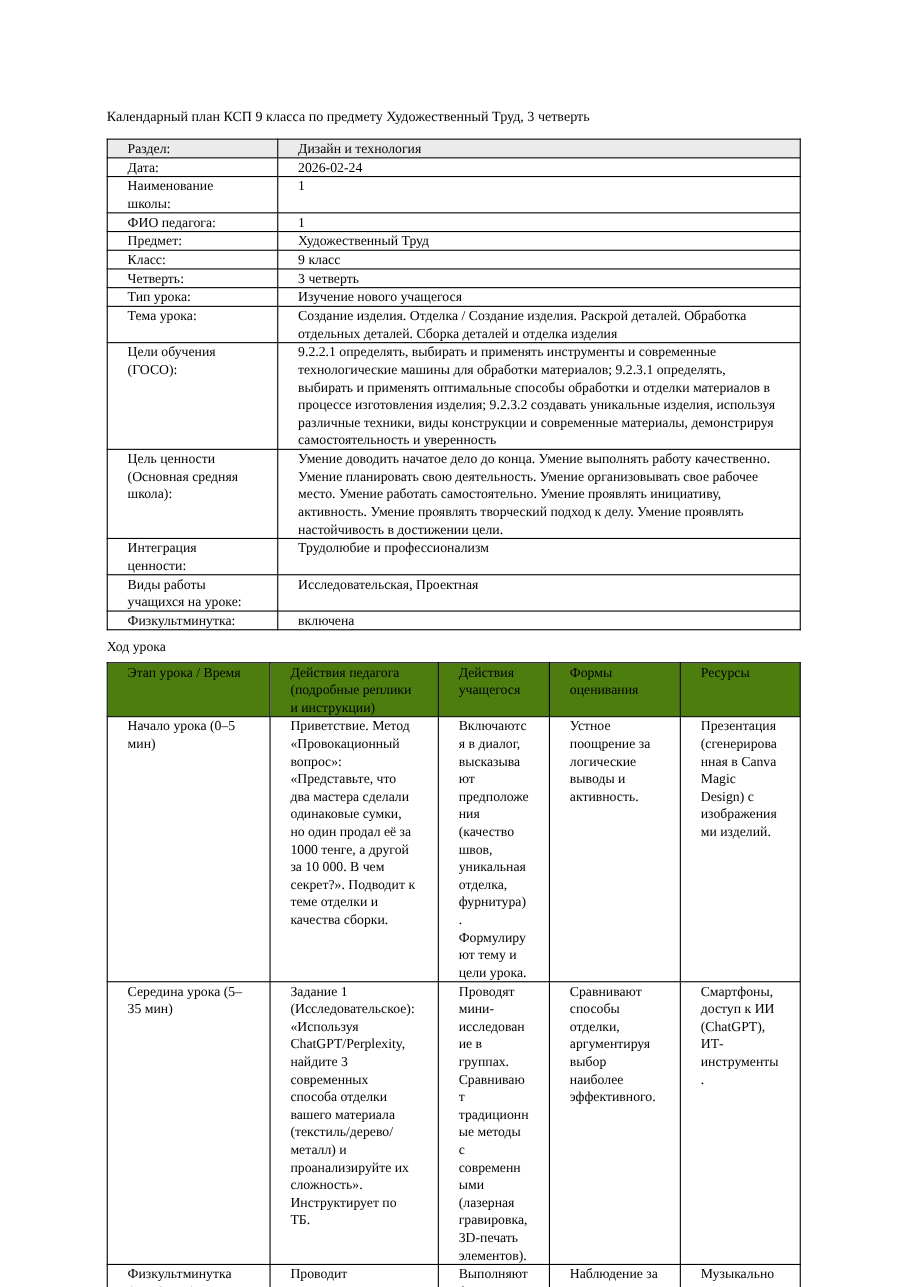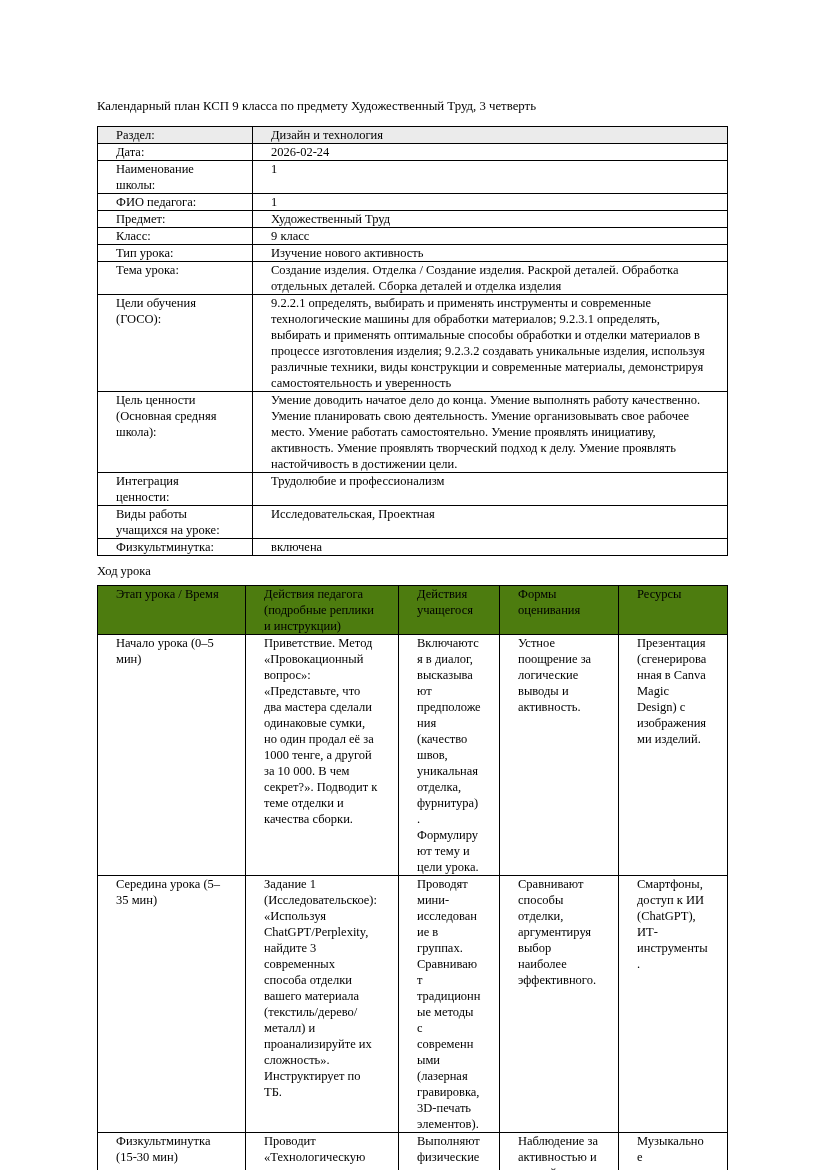--- a/index.html
+++ b/index.html
@@ -98,22 +98,26 @@
       </tr>
       <tr>
         <td>Предмет:</td>
         <td>Художественный Труд</td>
       </tr>
       <tr>
         <td>Класс:</td>
         <td>9 класс</td>
       </tr>
       <tr>
+        <td>Четверть:</td>
+        <td>3 четверть</td>
+      </tr>
+      <tr>
         <td>Тип урока:</td>
-        <td>Изучение нового активность</td>
+        <td>Изучение нового учащегося</td>
       </tr>
       <tr>
         <td>Тема урока:</td>
         <td>Создание изделия. Отделка / Создание изделия. Раскрой деталей. Обработка отдельных деталей. Сборка деталей и отделка изделия</td>
       </tr>
       <tr>
         <td>Цели обучения (ГОСО):</td>
         <td>9.2.2.1 определять, выбирать и применять инструменты и современные технологические машины для обработки материалов; 9.2.3.1 определять, выбирать и применять оптимальные способы обработки и отделки материалов в процессе изготовления изделия; 9.2.3.2 создавать уникальные изделия, используя различные техники, виды конструкции и современные материалы, демонстрируя самостоятельность и уверенность</td>
       </tr>
       <tr>

